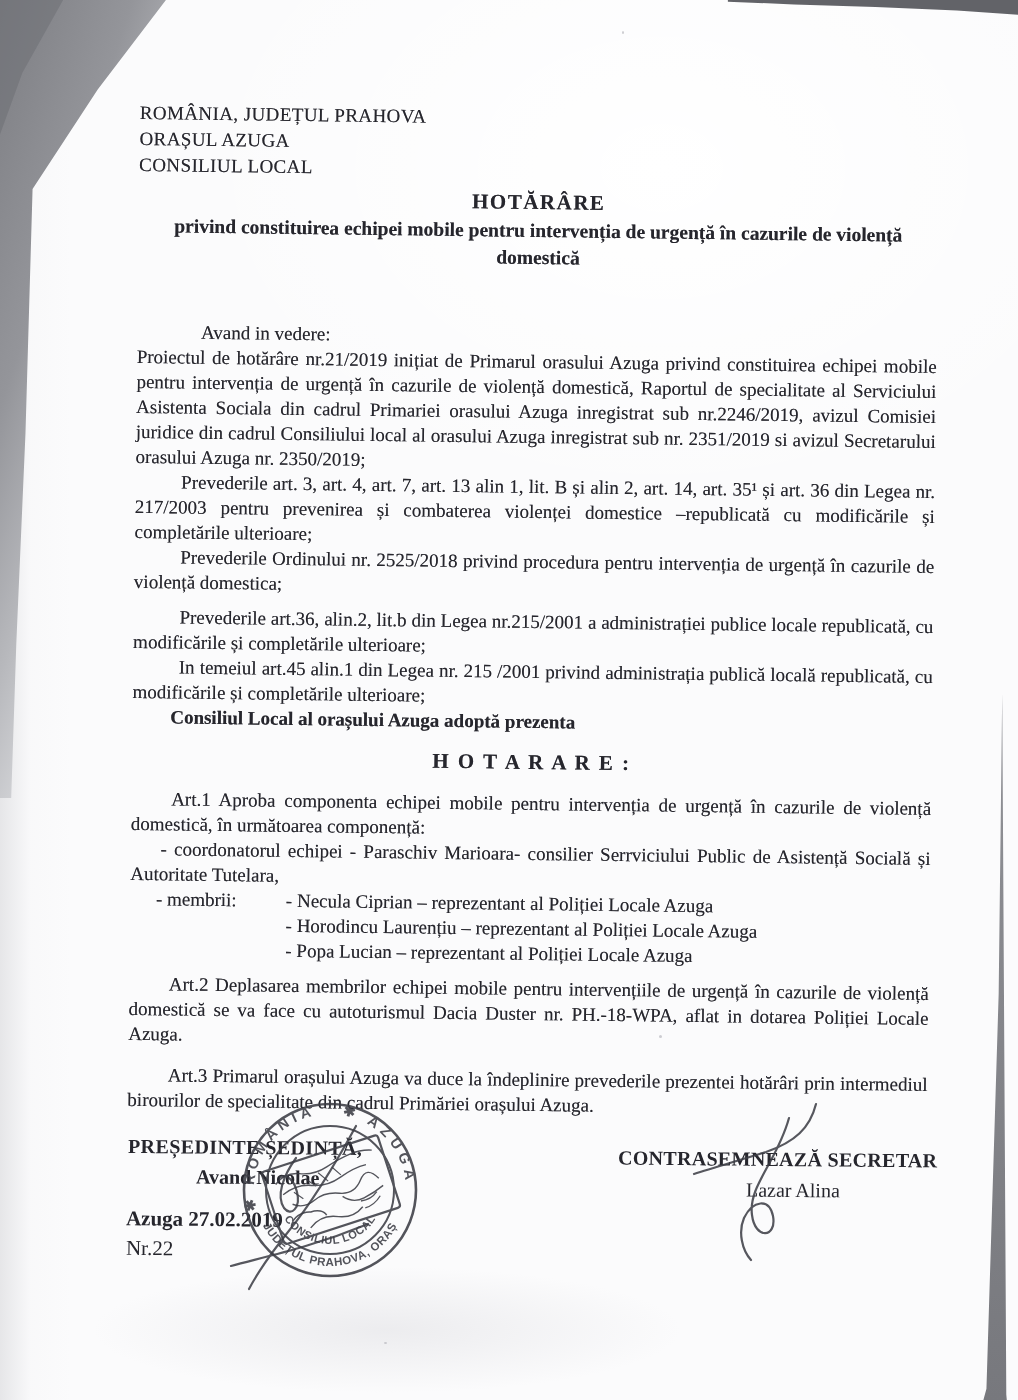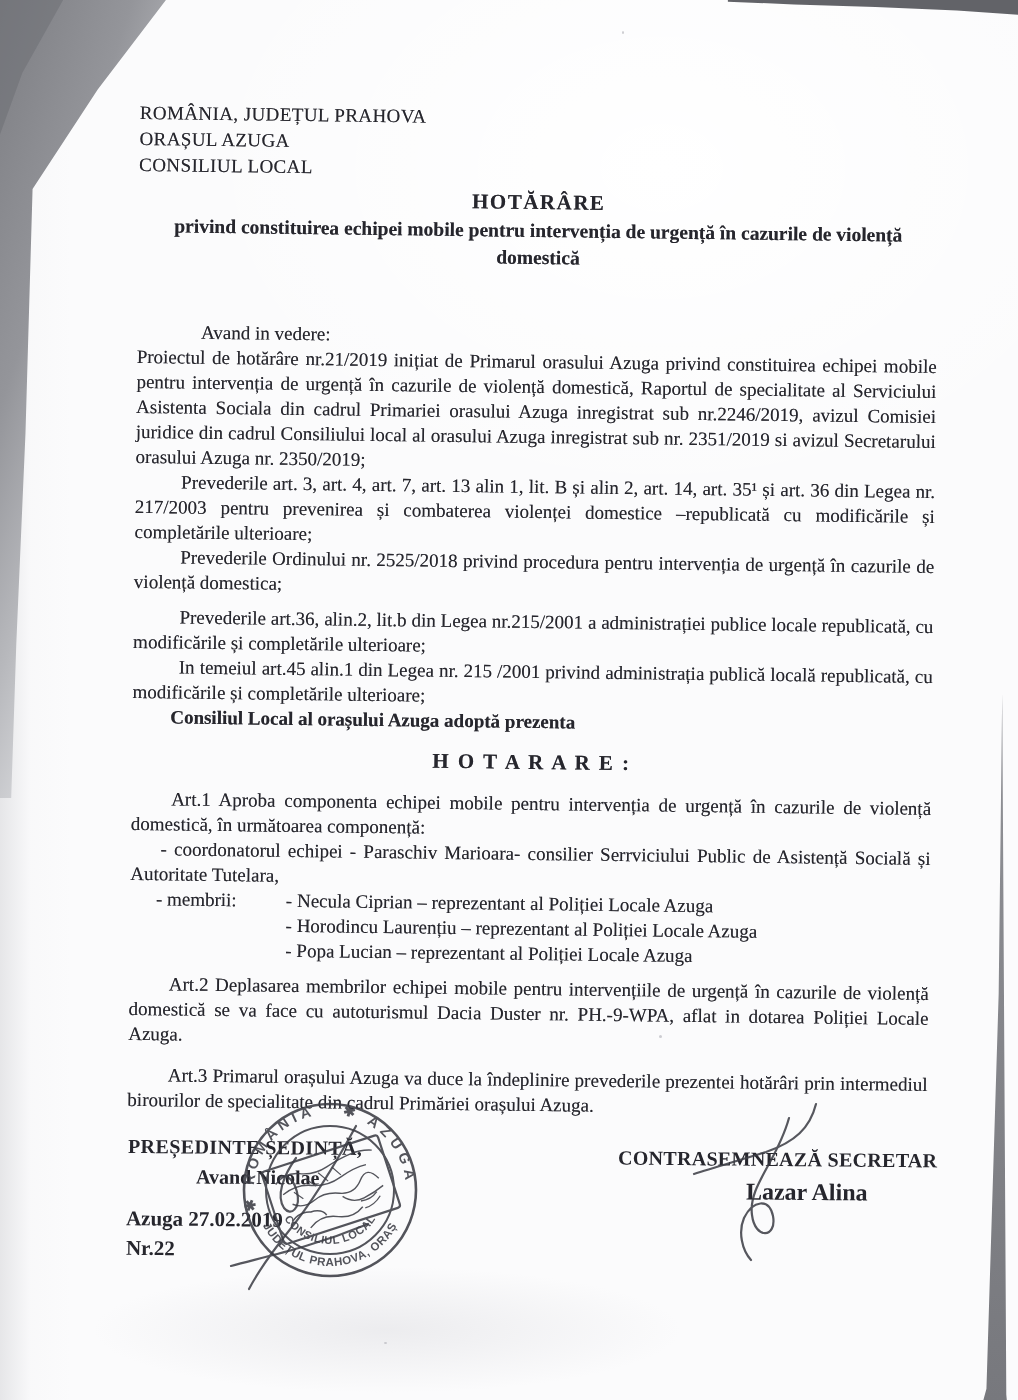--- a/index.html
+++ b/index.html
@@ -56,23 +56,23 @@
   .article .lbl { font-weight:normal; }
   .coordinator { text-align:justify; text-indent:30px; }
   .members-row { display:flex; }
   .members-label { flex:0 0 130px; margin-left:26px; }
   .member-line { margin-left:156px; }
   .member-line.first { margin-left:0; }
   .sig-layer { position:absolute; left:0; top:0; width:1018px; height:1140px; pointer-events:none; }
   .sig-left-title { position:absolute; left:128px; top:1136px; font-weight:bold; font-size:20px; letter-spacing:.4px; color:#26262d; transform:rotate(.5deg); }
   .sig-left-name  { position:absolute; left:196px; top:1166px; font-weight:bold; font-size:20px; color:#26262d; transform:rotate(.5deg); }
   .sig-date { position:absolute; left:126px; top:1207px; font-weight:bold; font-size:21px; color:#26262d; transform:rotate(.6deg); }
-  .sig-nr   { position:absolute; left:126px; top:1236px; font-weight:bold; font-size:21px; color:#26262d; transform:rotate(.6deg); }
+  .sig-nr   { position:absolute; left:126px; top:1236px; font-weight:normal; font-size:21px; color:#26262d; transform:rotate(.6deg); }
   .sig-right-title { position:absolute; left:618px; top:1148px; font-weight:bold; font-size:20px; letter-spacing:.3px; color:#26262d; transform:rotate(.5deg); }
-  .sig-right-name  { position:absolute; left:746px; top:1179px; font-weight:bold; font-size:24px; color:#26262d; transform:rotate(.5deg); }
+  .sig-right-name  { position:absolute; left:746px; top:1179px; font-weight:normal; font-size:20px; color:#26262d; transform:rotate(.5deg); }
   .overlay-svg { position:absolute; left:0; top:0; pointer-events:none; }
   .stamp-text { font-family:"Liberation Sans", sans-serif; font-weight:bold; fill:#3c3d45; }
 </style>
 </head>
 <body>
 
 <div class="page">
 
   <div class="artifact-tl"></div>
   <div class="artifact-tl-dark"></div>
@@ -104,21 +104,21 @@
 
     <div class="article"><span class="lbl">Art.1</span><span>  Aproba componenta  echipei mobile pentru intervenția de urgență în cazurile de violență domestică, în următoarea componență:</span></div>
     <div class="coordinator">- coordonatorul echipei - Paraschiv Marioara- consilier Serrviciului Public de Asistență Socială și Autoritate Tutelara,</div>
     <div class="members-row">
       <span class="members-label">- membrii:</span>
       <span class="member-line first">- Necula Ciprian – reprezentant al Poliției Locale Azuga</span>
     </div>
     <div class="member-line">- Horodincu Laurențiu – reprezentant al Poliției Locale Azuga</div>
     <div class="member-line">- Popa Lucian – reprezentant al Poliției Locale Azuga</div>
 
-    <div class="article" style="margin-top:10px;"><span class="lbl">Art.2</span><span>  Deplasarea membrilor echipei mobile pentru intervențiile de urgență în cazurile de violență domestică se va face cu autoturismul Dacia Duster nr. PH.-9-WPA, aflat in dotarea Poliției Locale Azuga.</span></div>
+    <div class="article" style="margin-top:10px;"><span class="lbl">Art.2</span><span>  Deplasarea membrilor echipei mobile pentru intervențiile de urgență în cazurile de violență domestică se va face cu autoturismul Dacia Duster nr. PH.-18-WPA, aflat in dotarea Poliției Locale Azuga.</span></div>
     <div class="article"><span class="lbl">Art.3</span><span> Primarul orașului Azuga va duce la îndeplinire prevederile prezentei hotărâri prin intermediul birourilor de specialitate din cadrul Primăriei orașului Azuga.</span></div>
   </div>
 
   <div class="sig-layer">
     <div class="sig-left-title">PREȘEDINTE ȘEDINȚĂ,</div>
     <div class="sig-left-name">Avand Nicolae</div>
     <div class="sig-date">Azuga 27.02.2019</div>
     <div class="sig-nr">Nr.22</div>
     <div class="sig-right-title">CONTRASEMNEAZĂ SECRETAR</div>
     <div class="sig-right-name">Lazar Alina</div>

